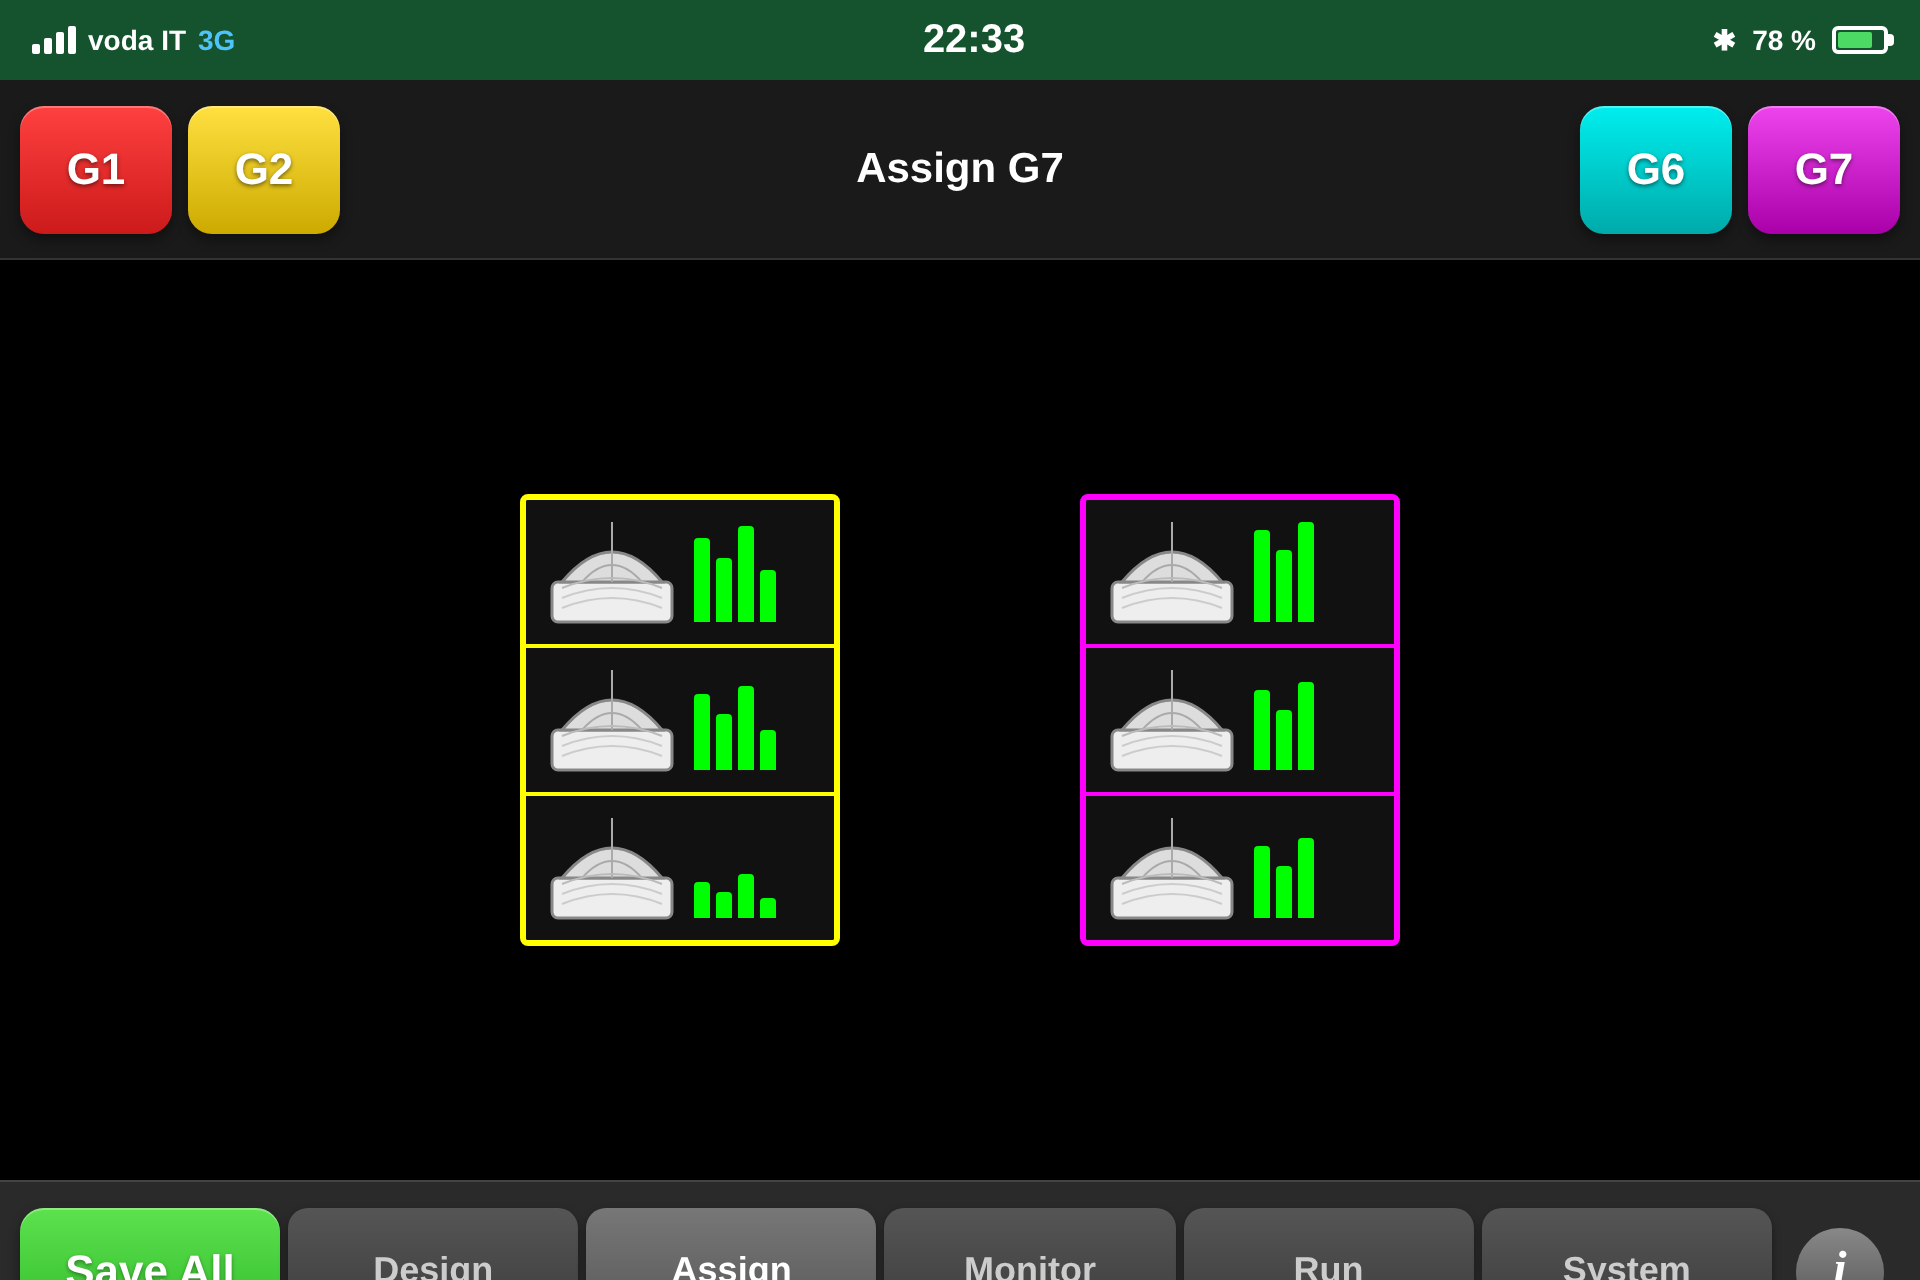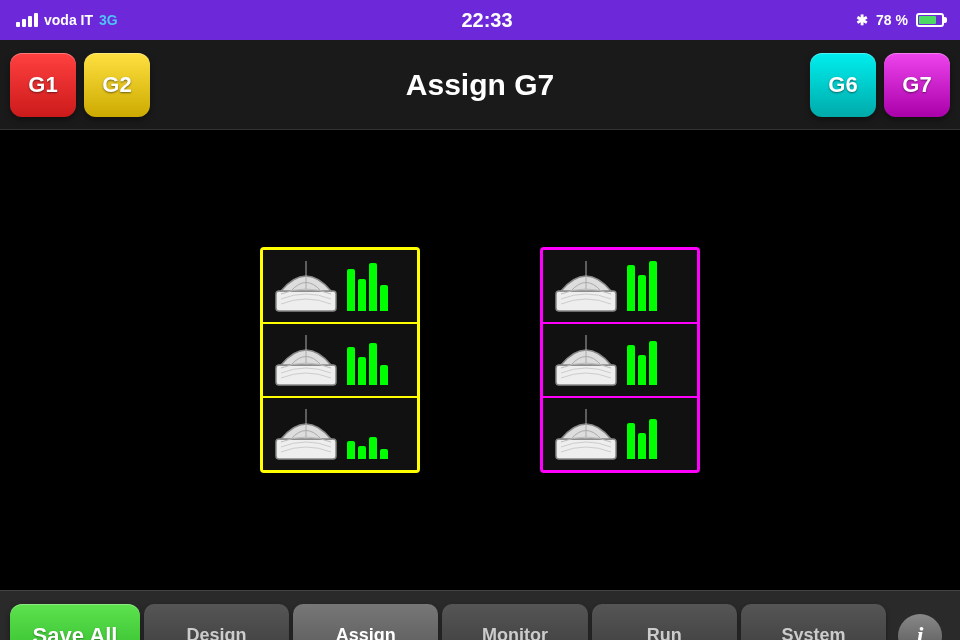--- a/index.html
+++ b/index.html
@@ -9,21 +9,21 @@
       background: #000;
       font-family: -apple-system, 'Helvetica Neue', Arial, sans-serif;
       overflow: hidden;
       position: relative;
     }
 
     
     #status-bar {
       width: 960px;
       height: 40px;
-      background: #6d28d9;
+      background: #14532d;
       display: flex;
       align-items: center;
       justify-content: space-between;
       padding: 0 16px;
       color: #fff;
       font-size: 14px;
       font-weight: 600;
     }
     #status-left { display: flex; align-items: center; gap: 6px; }
     #status-center { font-size: 20px; font-weight: 700; }
@@ -67,36 +67,36 @@
       height: 90px;
       background: #1a1a1a;
       display: flex;
       align-items: center;
       padding: 0 10px;
       gap: 8px;
       border-bottom: 1px solid #333;
     }
 
     .group-btn {
-      width: 66px;
+      width: 76px;
       height: 64px;
       border-radius: 12px;
       border: none;
       font-size: 22px;
       font-weight: 800;
       color: #fff;
       cursor: pointer;
       text-shadow: 0 1px 2px rgba(0,0,0,0.5);
       box-shadow: 0 3px 6px rgba(0,0,0,0.4), inset 0 1px 0 rgba(255,255,255,0.3);
     }
 
     #header-title {
       flex: 1;
       text-align: center;
-      font-size: 30px;
+      font-size: 21px;
       font-weight: 800;
       color: #fff;
     }
 
     
     #main {
       width: 960px;
       height: 460px;
       background: #000;
       position: relative;

